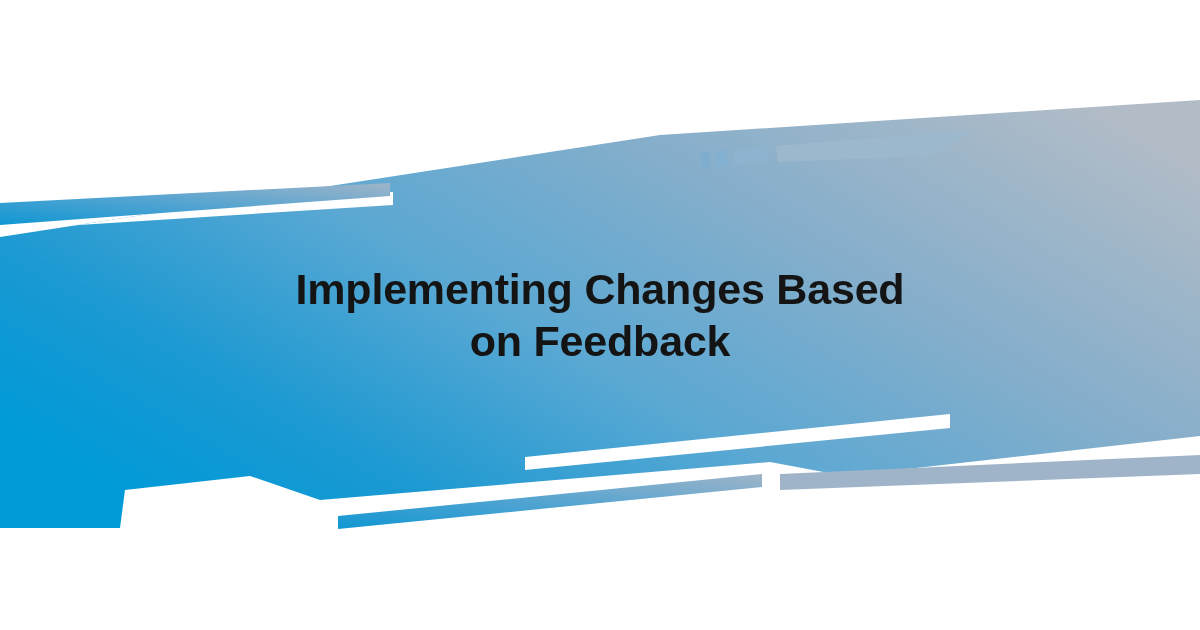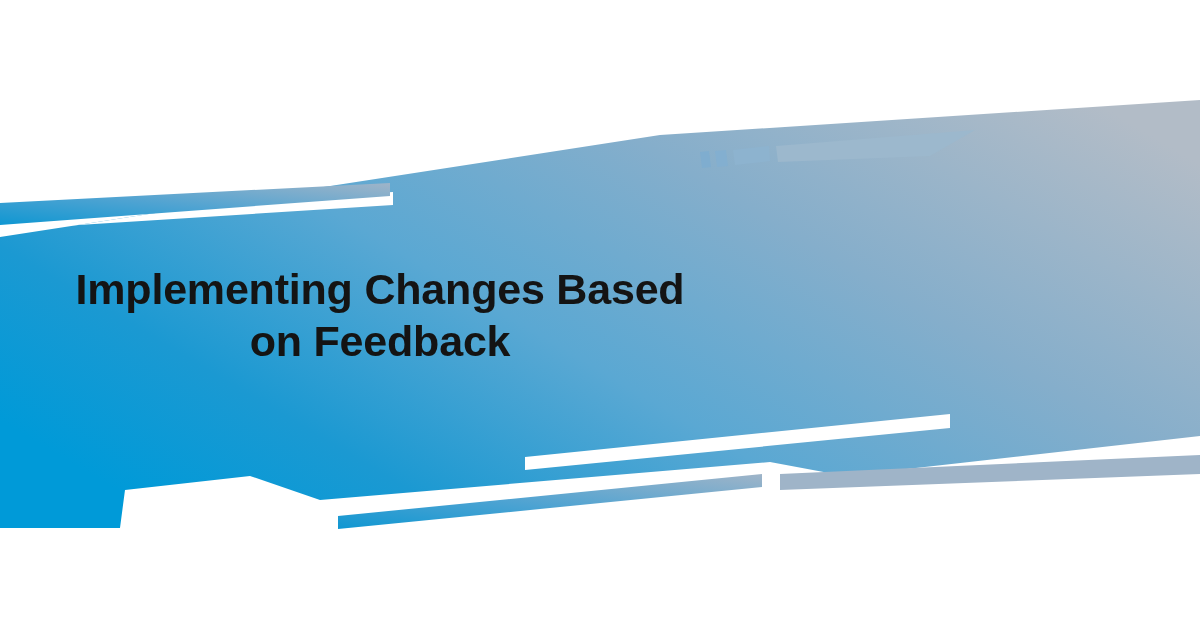--- a/index.html
+++ b/index.html
@@ -27,21 +27,21 @@
     display: block;
   }
   .banner-title-layer {
     position: absolute;
     left: 0;
     top: 0;
     width: 1200px;
     height: 630px;
     display: flex;
     align-items: center;
-    justify-content: flex-start;
+    justify-content: center;
     pointer-events: none;
   }
   .banner-title {
     width: 760px;
     margin: 0;
     padding: 0;
     text-align: center;
     font-family: "Liberation Sans", sans-serif;
     font-weight: bold;
     font-size: 43px;

